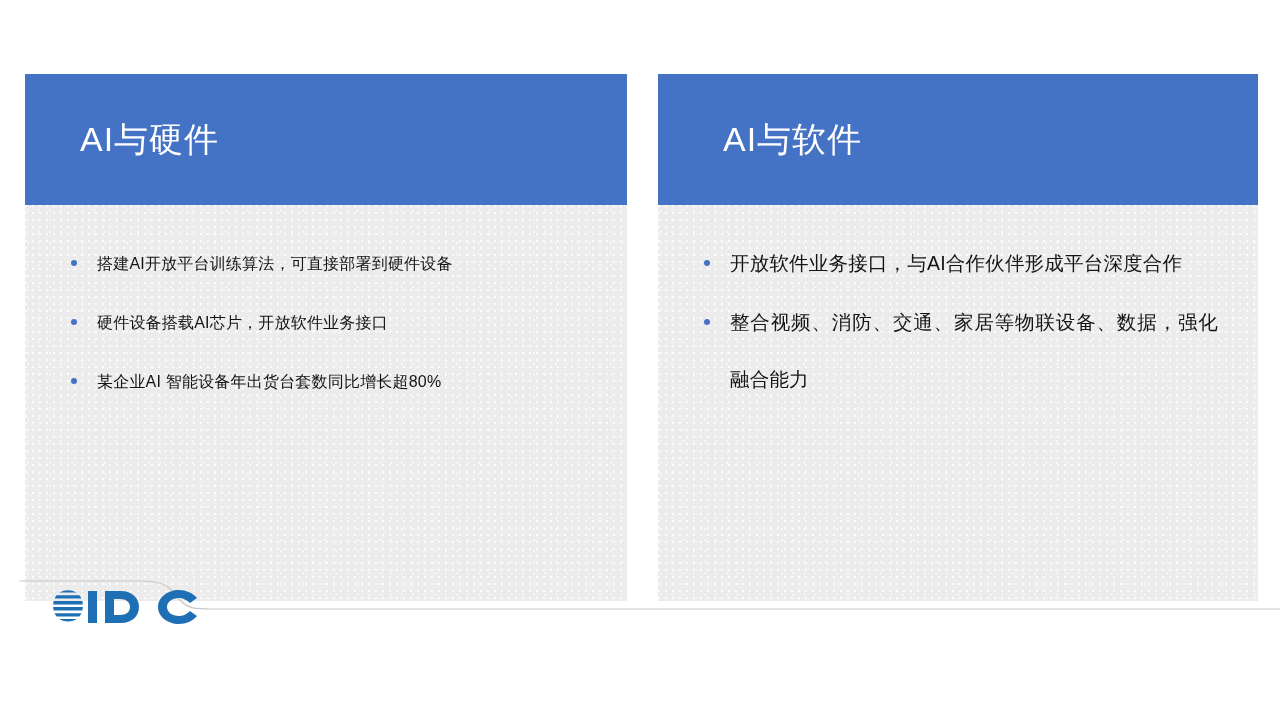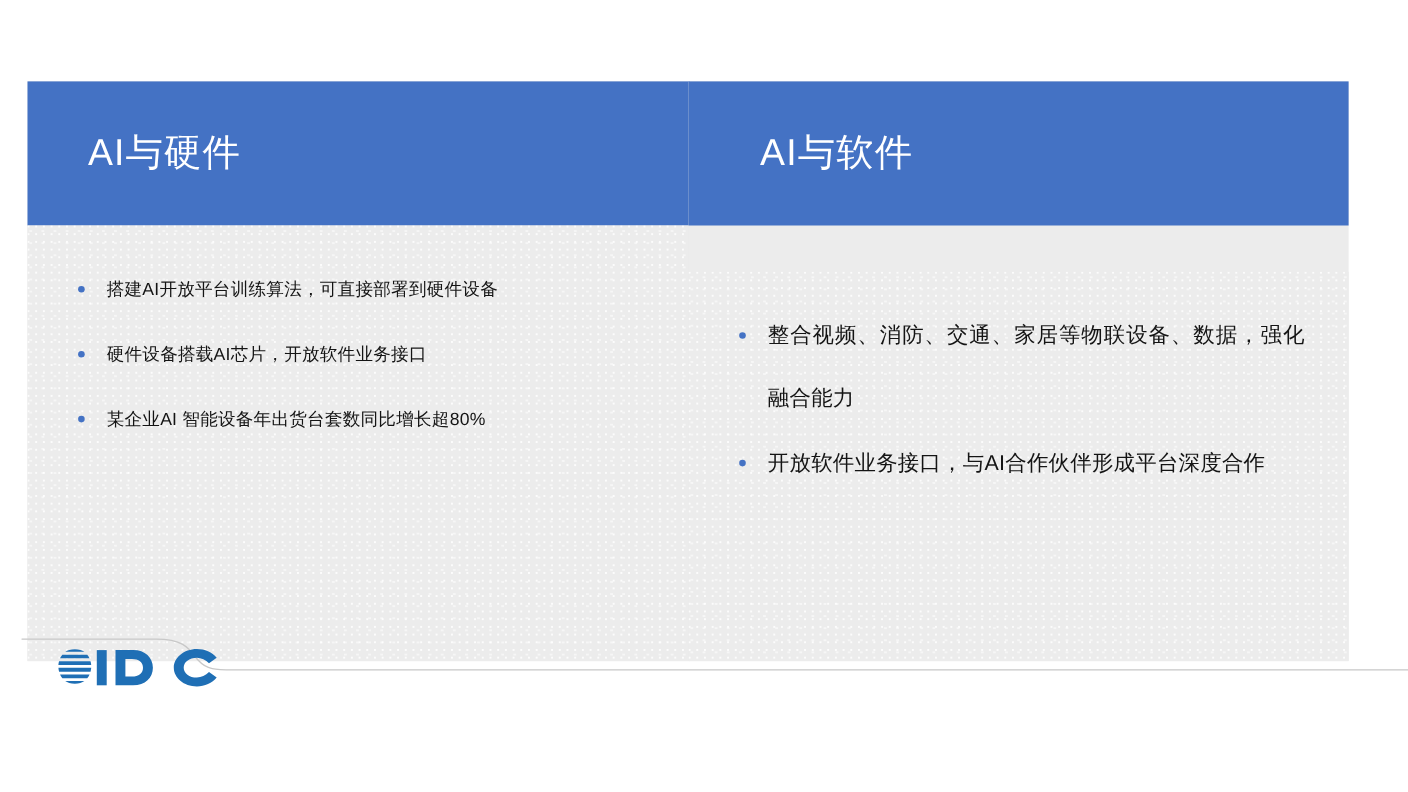--- a/index.html
+++ b/index.html
@@ -27,21 +27,21 @@
   
   .panel {
     position: absolute;
     top: 74px;
     height: 527px;
     display: flex;
     flex-direction: column;
     background: #ececec;
   }
   .panel--left  { left: 25px;  width: 602px; }
-  .panel--right { left: 626px; width: 600px; gap: 42px; }
+  .panel--right { left: 658px; width: 600px; }
 
   .panel-header {
     height: 131px;
     flex: 0 0 131px;
     background: #4472C4;
     display: flex;
     align-items: center;
     box-sizing: border-box;
   }
   .panel--left  .panel-header { padding-left: 55px; }
@@ -148,22 +148,22 @@
       </ul>
     </div>
   </section>
 
   <section class="panel panel--right">
     <div class="panel-header">
       <h2 class="panel-title">AI与软件</h2>
     </div>
     <div class="panel-body">
       <ul class="bullet-list">
+        <li class="bullet-item">开放软件业务接口，与AI合作伙伴形成平台深度合作</li>
         <li class="bullet-item">整合视频、消防、交通、家居等物联设备、数据，强化融合能力</li>
-        <li class="bullet-item">开放软件业务接口，与AI合作伙伴形成平台深度合作</li>
       </ul>
     </div>
   </section>
 
   <footer class="footer">
 
     <svg class="footer-swoosh" viewBox="0 0 1280 90" preserveAspectRatio="none">
       <path d="M 20 25 L 142 25 C 168 25 172 34 180 44 C 188 53 196 53 212 53 L 1280 53" fill="none" stroke="#c8c8c8" stroke-width="1.2" stroke-linecap="round"></path>
     </svg>
 

